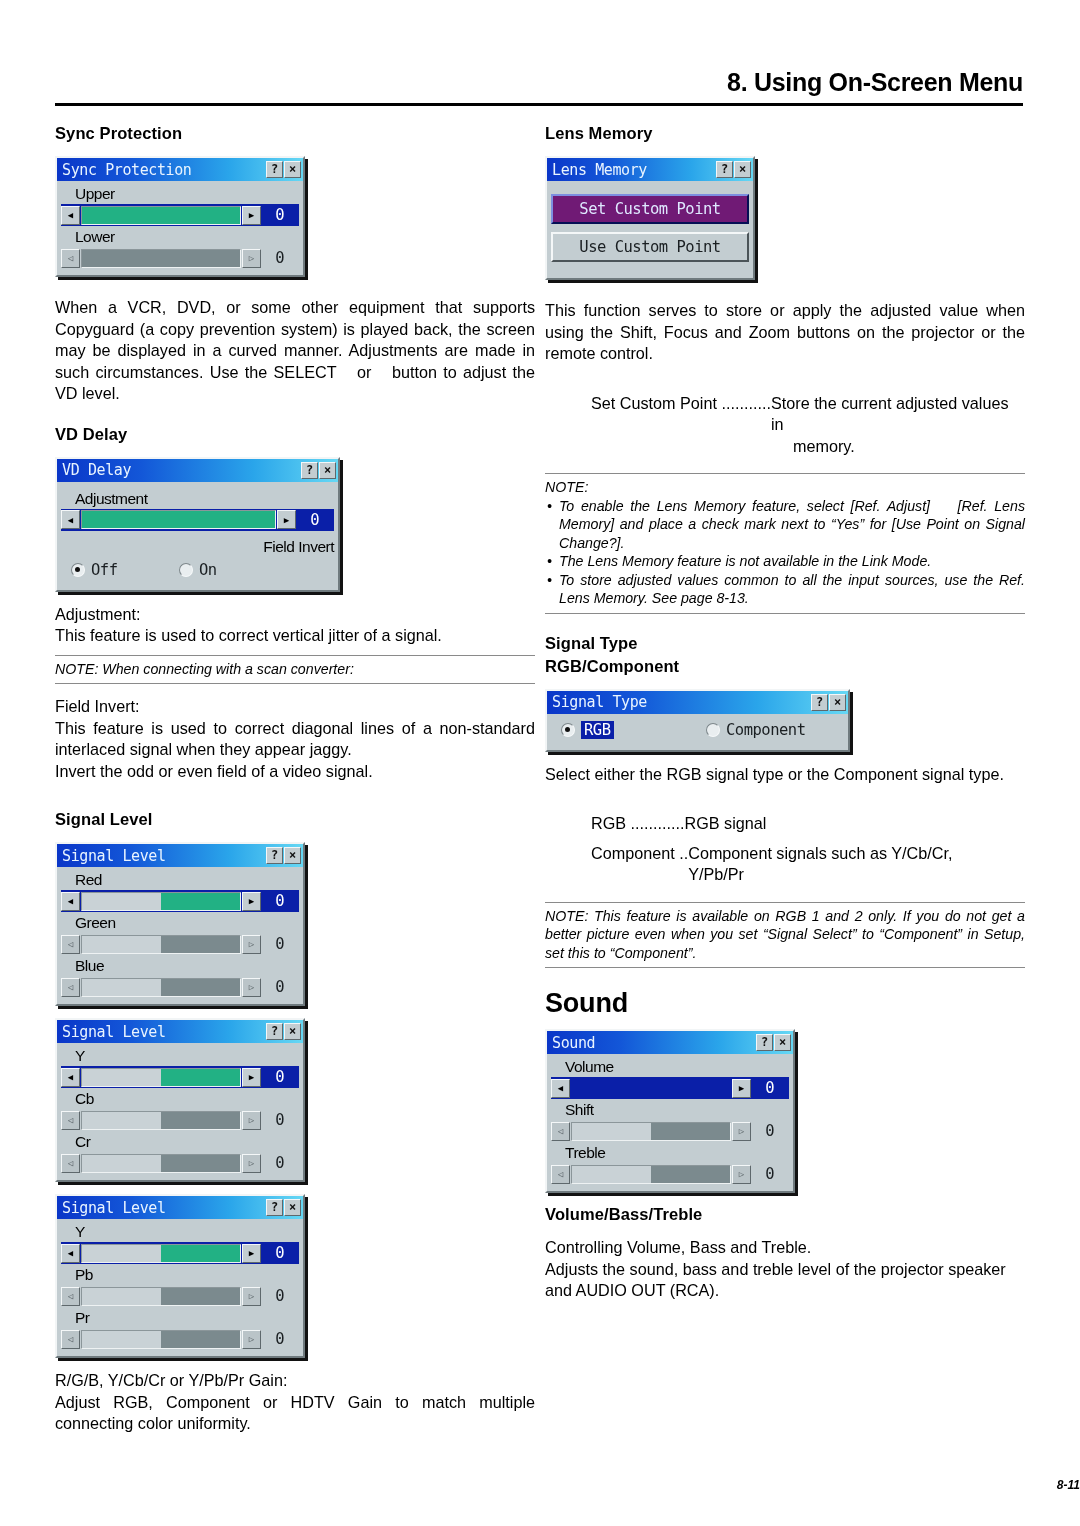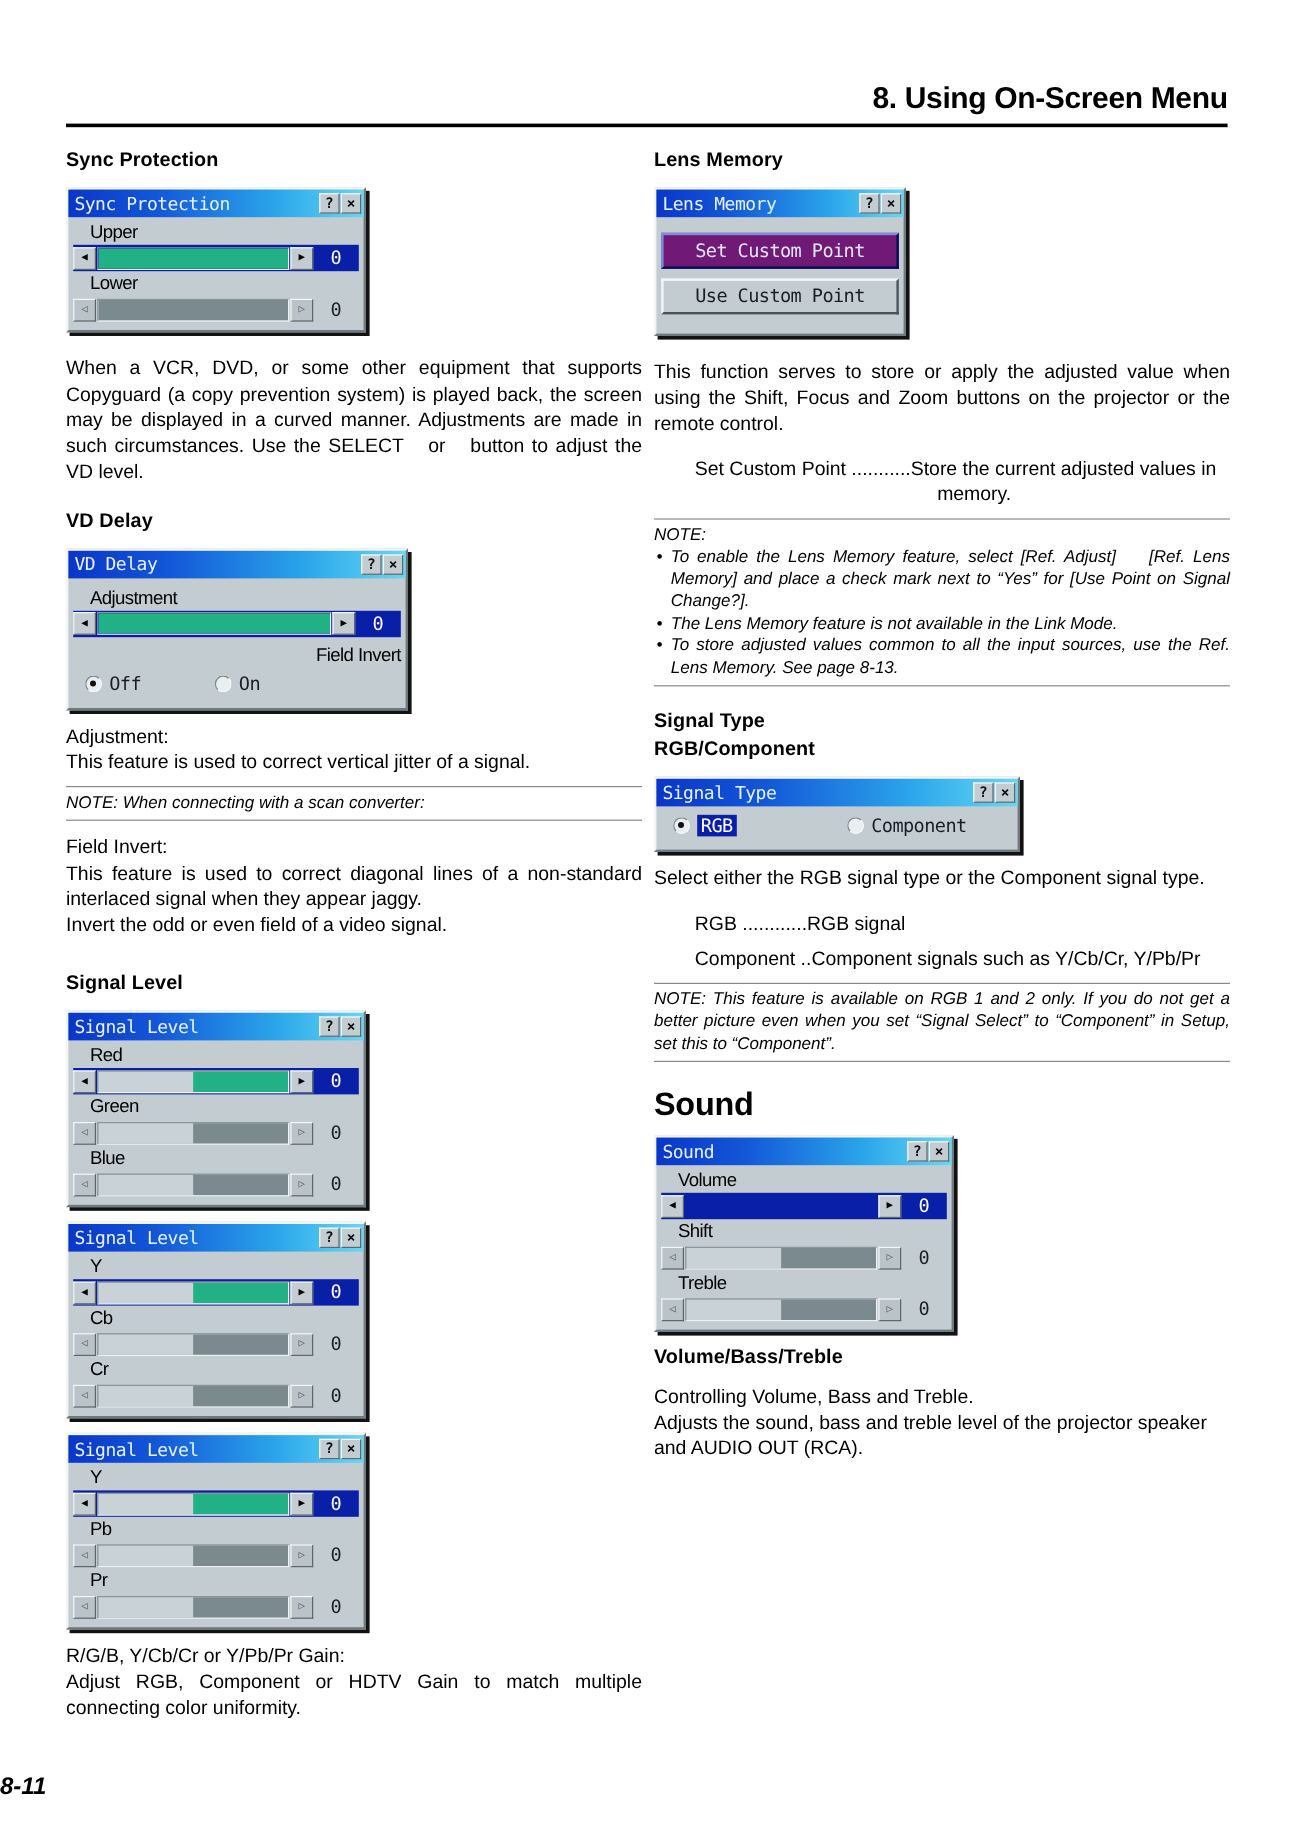--- a/index.html
+++ b/index.html
@@ -43,21 +43,21 @@
   .note{
     font-style:italic;font-size:14.2px;line-height:18.5px;
     border-top:1.5px solid #8a8a8a;border-bottom:1.5px solid #8a8a8a;
     padding:4px 0 5px 0;margin:8px 0 0 0;
   }
   .note p{margin:0;}
   .note ul{margin:0;padding:0;list-style:none;}
   .note li{position:relative;padding-left:14px;text-align:justify;}
   .note li:before{content:"\2022";position:absolute;left:2px;top:0;}
 
-  .deflist{font-size:16.2px;line-height:21.5px;margin:4px;}
+  .deflist{font-size:16.2px;line-height:21.5px;margin:16px;}
   .defrow{display:flex;margin-bottom:2px;}
   .defterm{white-space:pre;}
   .defdesc{flex:1;}
   .defdesc .cont{display:block;padding-left:22px;}
   .indent{padding-left:30px;}
 
   
   .dlg{
     position:relative;
     background:#c3cdd1;
@@ -142,22 +142,22 @@
     border-right-color:#f6f9fa;border-bottom-color:#f6f9fa;
     margin-right:6px;position:relative;box-sizing:border-box;flex:0 0 14px;
   }
   .rdo.on:after{
     content:"";position:absolute;left:3px;top:3px;width:5px;height:5px;
     border-radius:50%;background:#111;
   }
   .hl{background:#0a1fa8;color:#fff;padding:0 3px;}
 
   .pgnum{
-    position:absolute;left:0;top:1462px;width:1080px;text-align:left;
-    font-style:italic;font-weight:bold;font-size:20px;
+    position:absolute;left:0;top:1462px;width:1080px;text-align:right;
+    font-style:italic;font-weight:bold;font-size:12px;
   }
 </style>
 </head>
 <body>
 
 <div class="page">
 
   <div class="hdr">
     <div class="hdr-title">8. Using On-Screen Menu</div>
     <div class="hdr-rule"></div>

